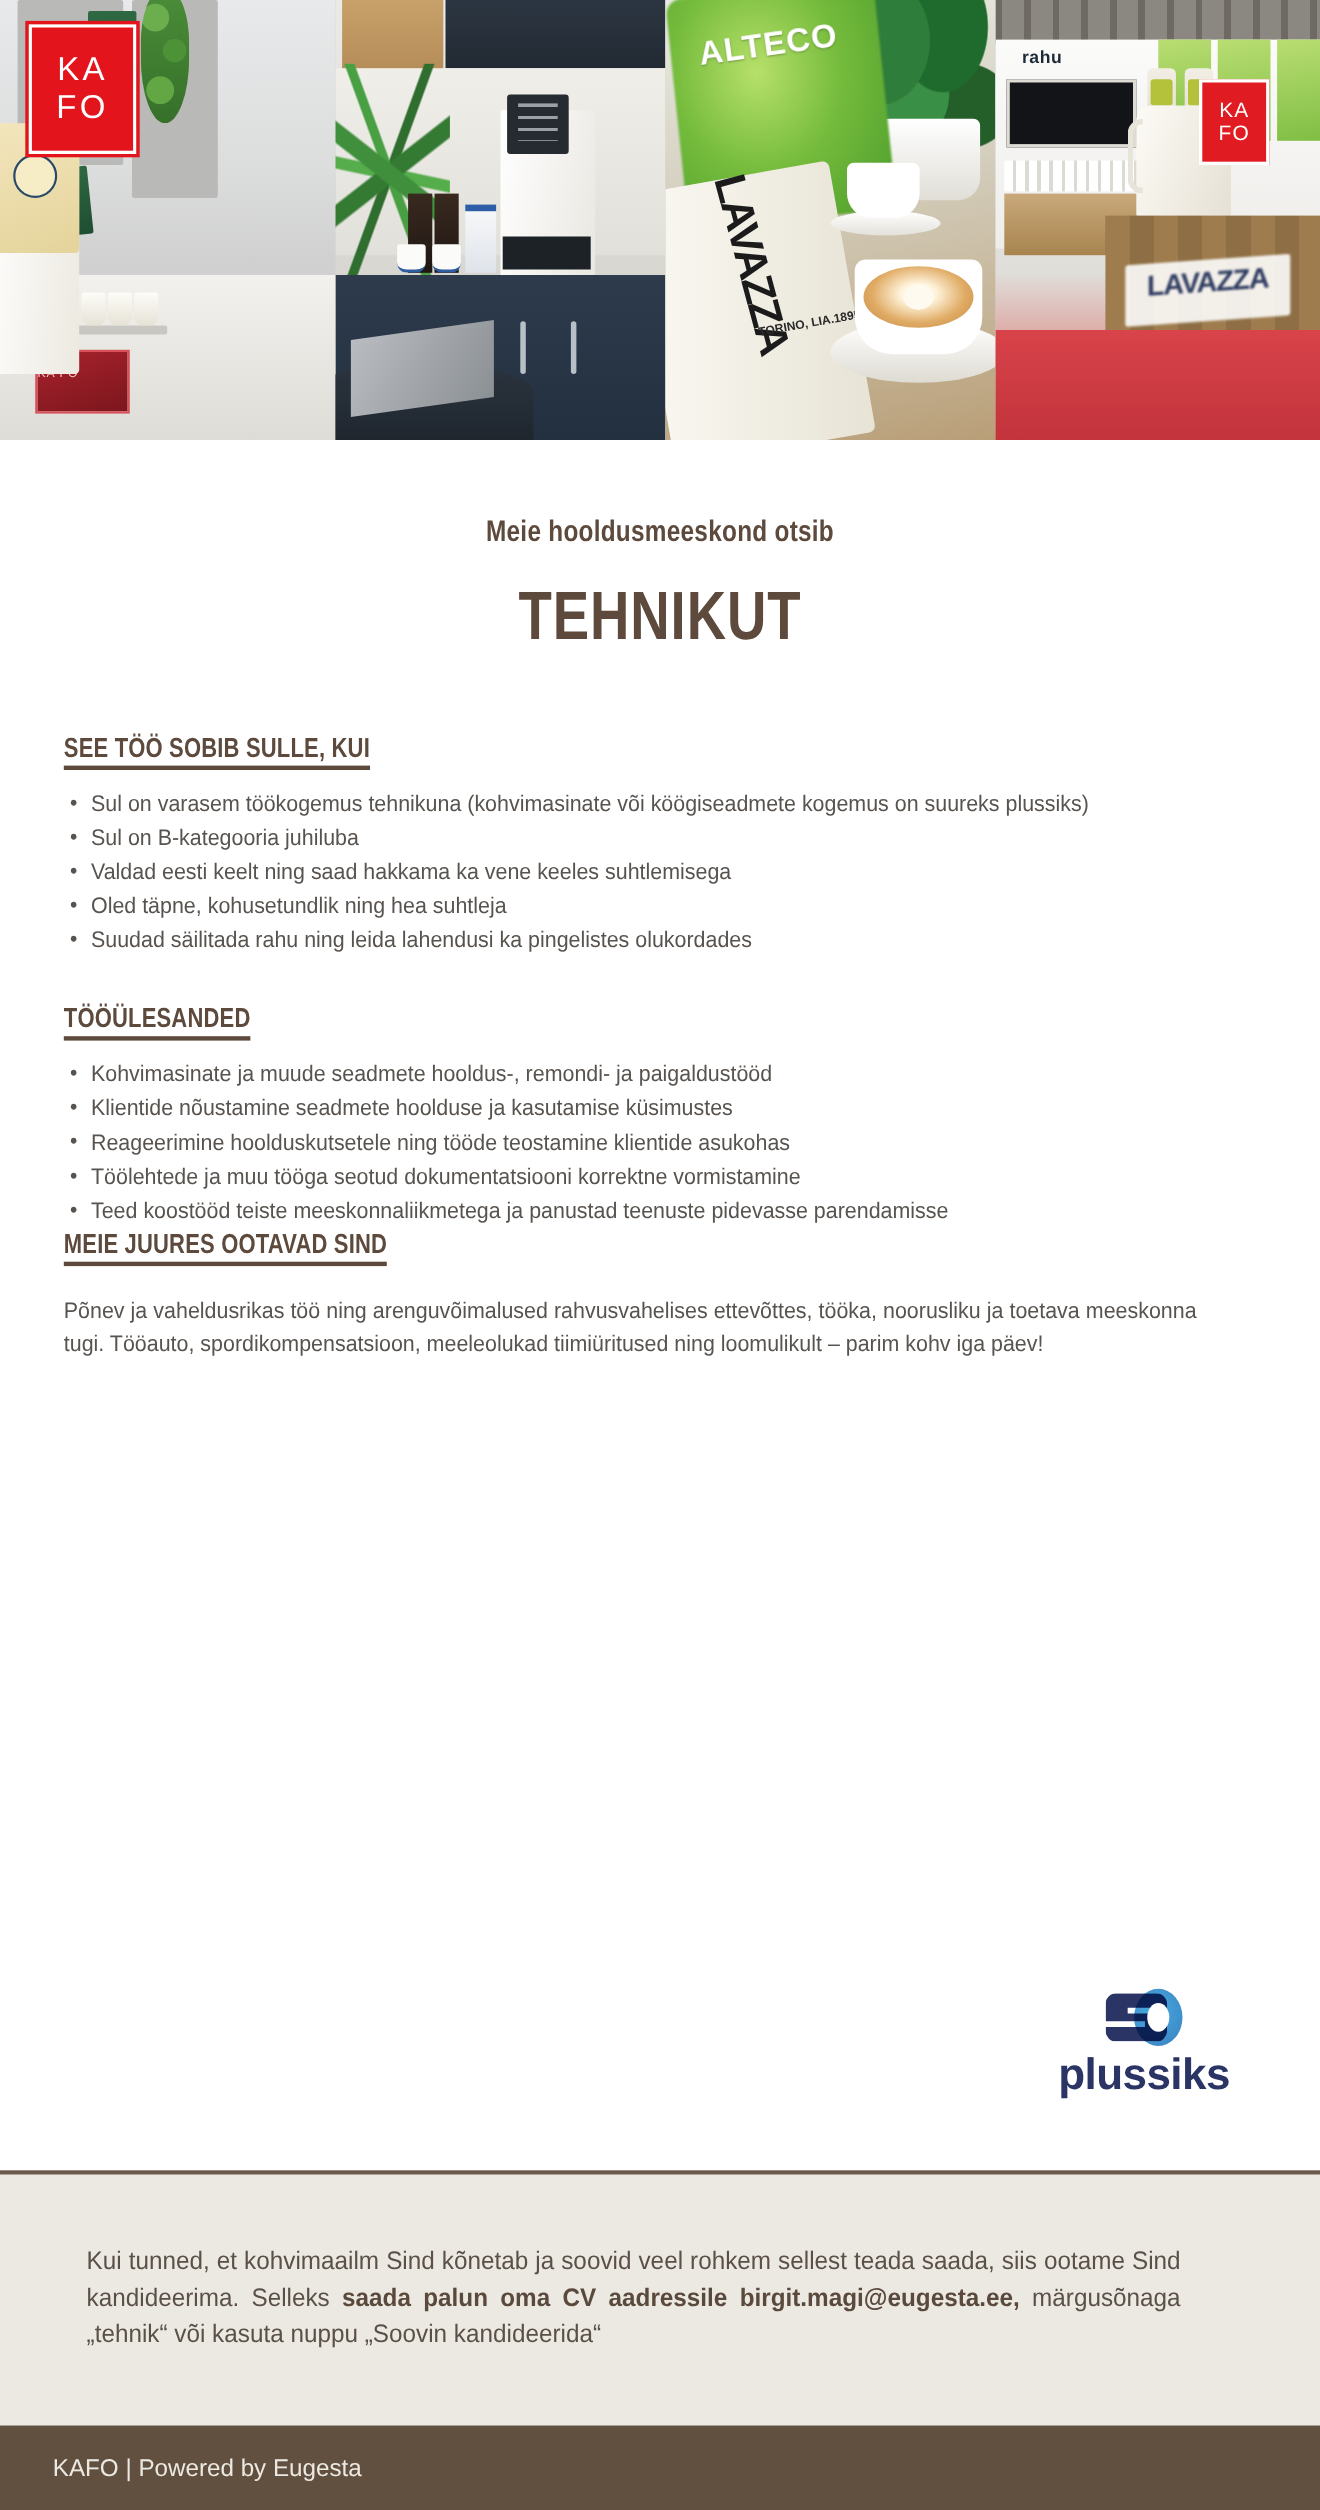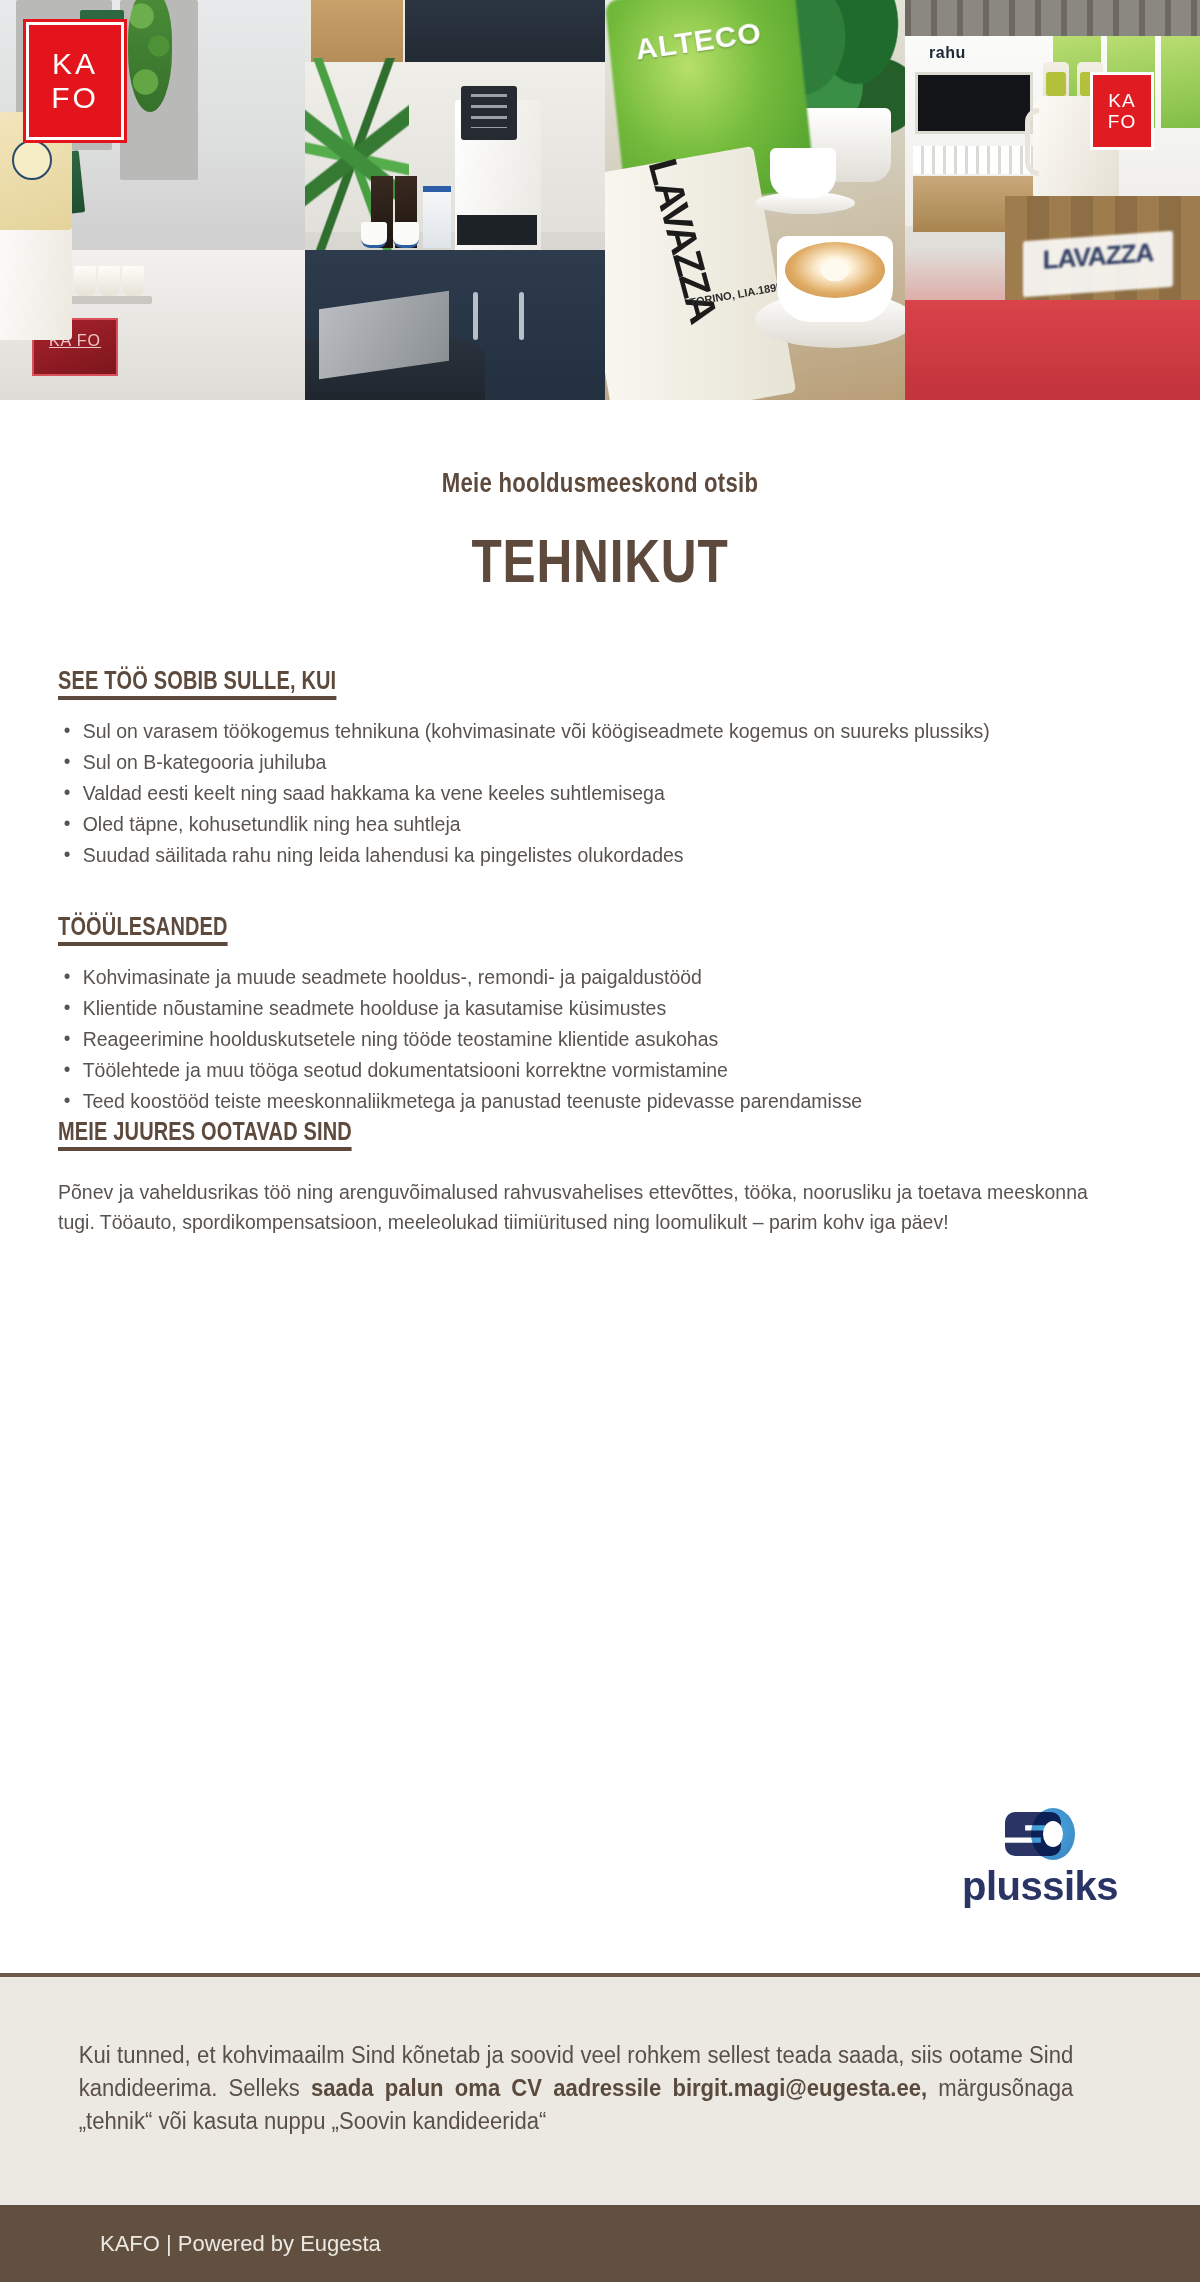--- a/index.html
+++ b/index.html
@@ -63,24 +63,23 @@
   .p1 .cupshelf {
     position: absolute; left: 22px; bottom: 96px; width: 130px; height: 8px;
     background: #c9c7c2; border-radius: 2px;
   }
   .p1 .redbox {
     position: absolute; left: 32px; bottom: 24px; width: 86px; height: 58px;
     background: linear-gradient(160deg,#a8222c,#7c161d);
     border: 2px solid #d8505a;
   }
   .p1 .redbox span {
-    color: #f2c6c9; font-size: 16px; letter-spacing: 1px; display: block;
-    text-align: center; line-height: 13px; padding-top: 14px;
+    color: #f2c6c9; font-size: 11px; letter-spacing: 1px; display: block;
+    line-height: 13px; padding-top: 14px;
     font-family: "Liberation Sans", sans-serif;
-    text-decoration: underline;
   }
   .p1 .brewer {
     position: absolute; left: -12px; bottom: 60px; width: 84px; height: 210px;
     background: linear-gradient(95deg,#ffffff,#ece9e0);
     border-radius: 10px 10px 4px 4px;
   }
   .p1 .brewer-label {
     position: absolute; left: -10px; top: 112px; width: 82px; height: 118px;
     background: linear-gradient(160deg,#f3e6bd,#e4d39a);
     border-radius: 4px;
@@ -460,21 +459,21 @@
   }
   .beige b { font-weight: bold; color: #5a4a3d; }
 
   .botbar {
     position: absolute; left: 0; top: 2205px;
     width: 1200px; height: 77px;
     background: #61503f;
     display: flex; align-items: center;
   }
   .botbar span {
-    color: #ece9e2; font-size: 22px; padding-left: 100px;
+    color: #ece9e2; font-size: 22px; padding-left: 48px;
   }
 </style>
 </head>
 <body>
 
 <div class="hero">
 
   <div class="hero-panel p1">
     <div class="wall-panel" style="left:16px;top:0;width:96px;height:150px"></div>
     <div class="wall-panel" style="left:120px;top:0;width:78px;height:180px"></div>

